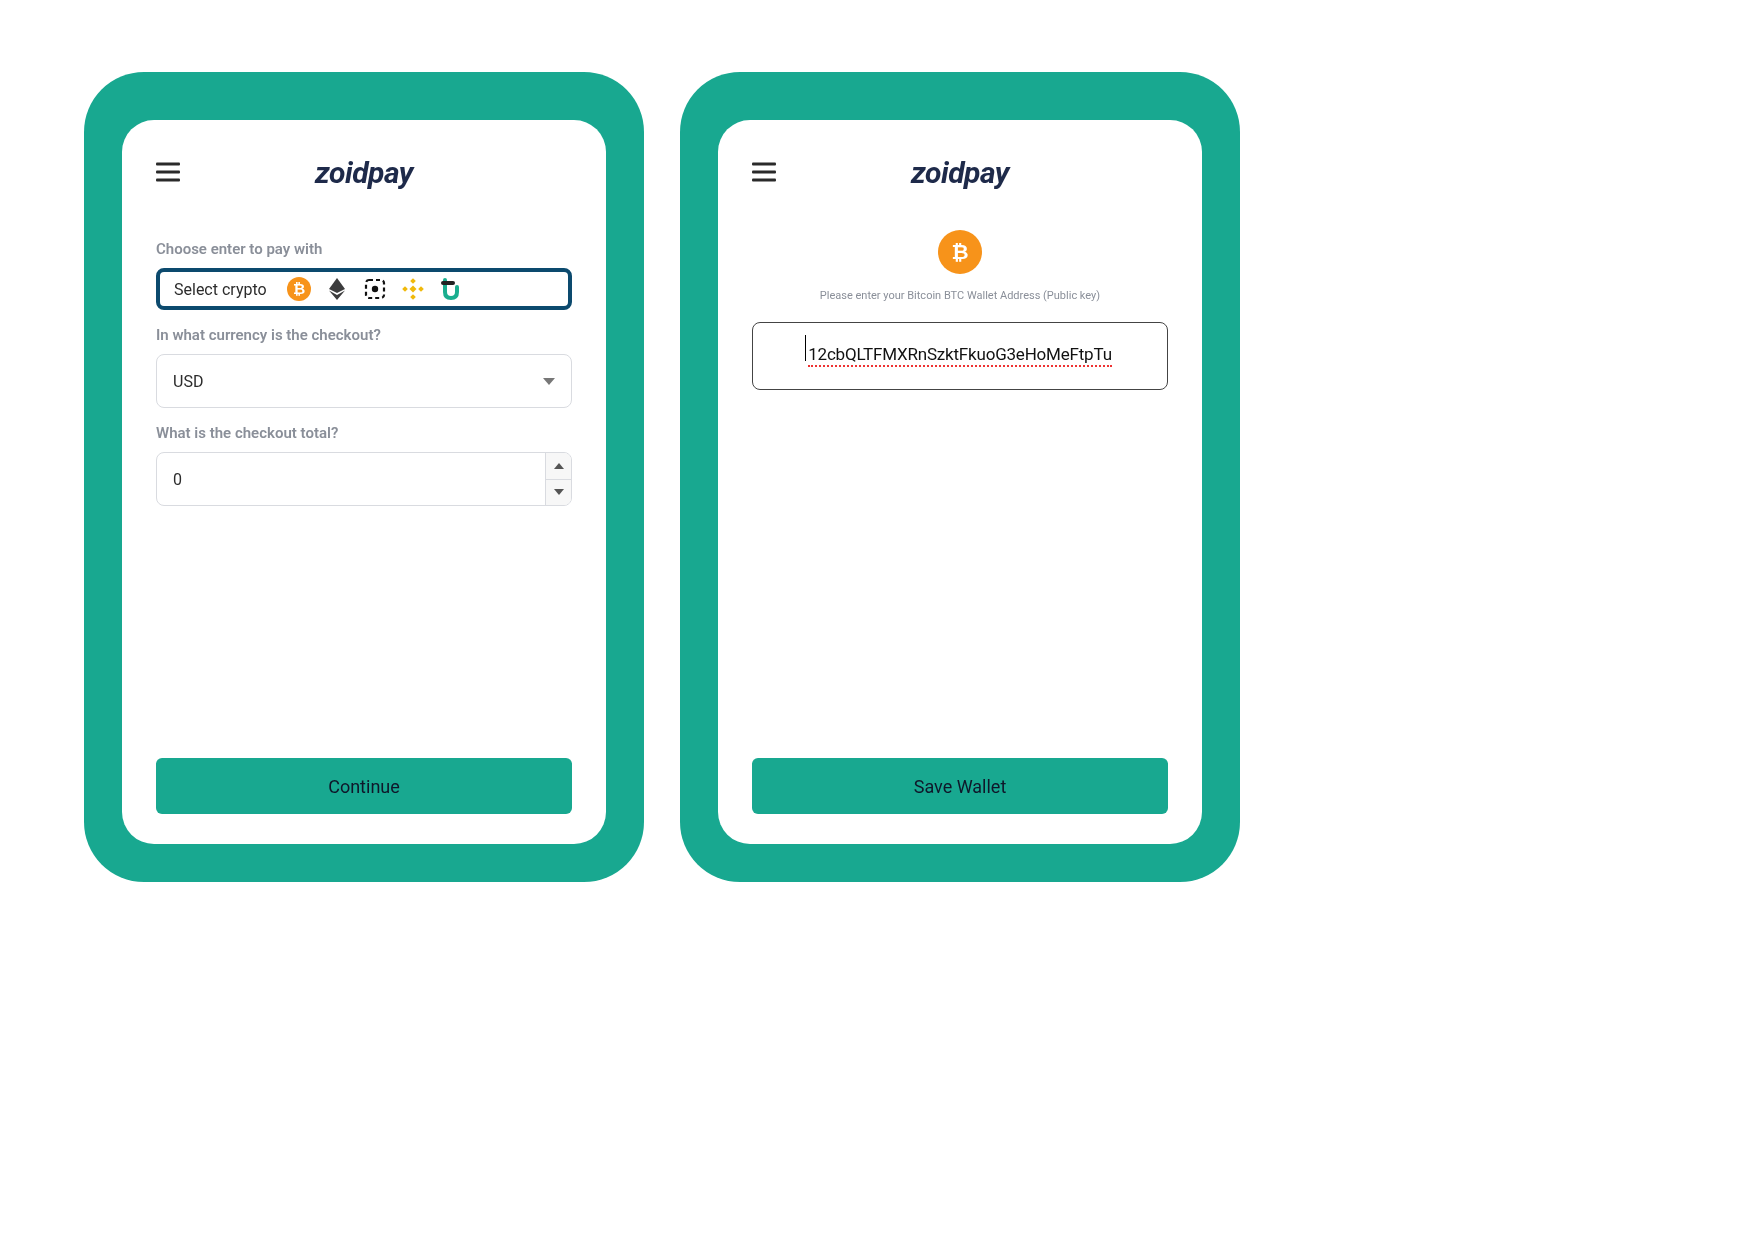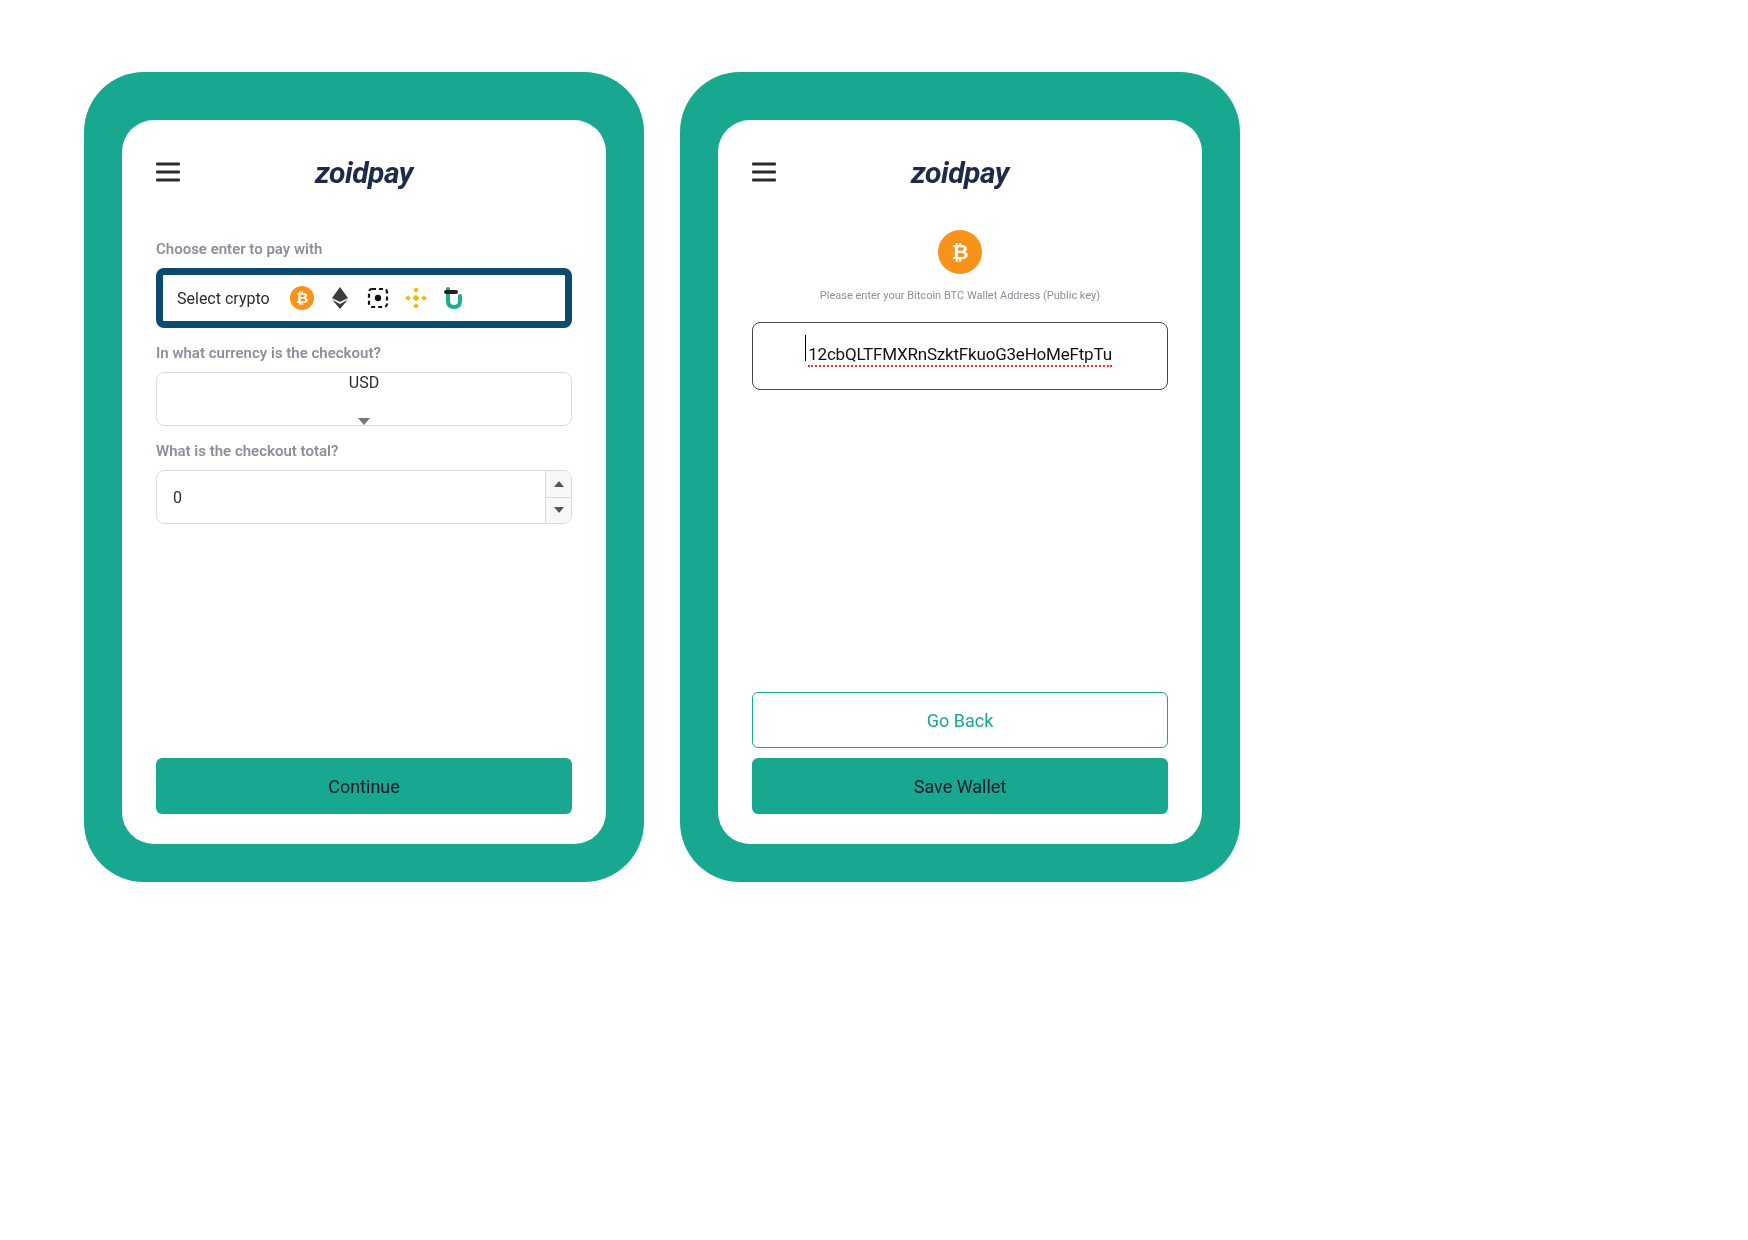--- a/index.html
+++ b/index.html
@@ -67,23 +67,23 @@
 
   .field-label {
     color: #8a8f99;
     font-size: 15px;
     font-weight: 600;
     margin-bottom: 10px;
     margin-top: 16px;
   }
 
   .crypto-select {
-    border: 7px solid #0c4a6e;
+    border: 4px solid #0c4a6e;
     border-radius: 8px;
-    height: 60px;
+    height: 42px;
     display: flex;
     align-items: center;
     padding: 0 14px;
     gap: 12px;
     cursor: pointer;
     background: #fff;
   }
   .crypto-select .placeholder {
     color: #2c2c2c;
     font-size: 16px;
@@ -100,21 +100,20 @@
   .select-box {
     border: 1px solid #d9dbe0;
     border-radius: 8px;
     height: 54px;
     display: flex;
     align-items: center;
     justify-content: space-between;
     padding: 0 16px;
     cursor: pointer;
     background: #fff;
-    flex-direction: column;
   }
   .select-box .value { color: #2c2c2c; font-size: 16px; }
   .caret-down {
     width: 0; height: 0;
     border-left: 6px solid transparent;
     border-right: 6px solid transparent;
     border-top: 7px solid #777;
   }
 
   .number-box {
@@ -329,21 +328,18 @@
 
     <div class="instruction">Please enter your Bitcoin BTC Wallet Address (Public key)</div>
 
     <div class="addr-box">
       <span class="addr-text">12cbQLTFMXRnSzktFkuoG3eHoMeFtpTu</span>
       <span class="caret-line"></span>
     </div>
 
     <div class="spacer"></div>
 
-    <div class="btn btn-outline">
-      <span>Go Back</span>
-    </div>
     <div class="btn btn-primary">
       <span>Save Wallet</span>
     </div>
 
   </div>
 </div>
 
 </body></html>

